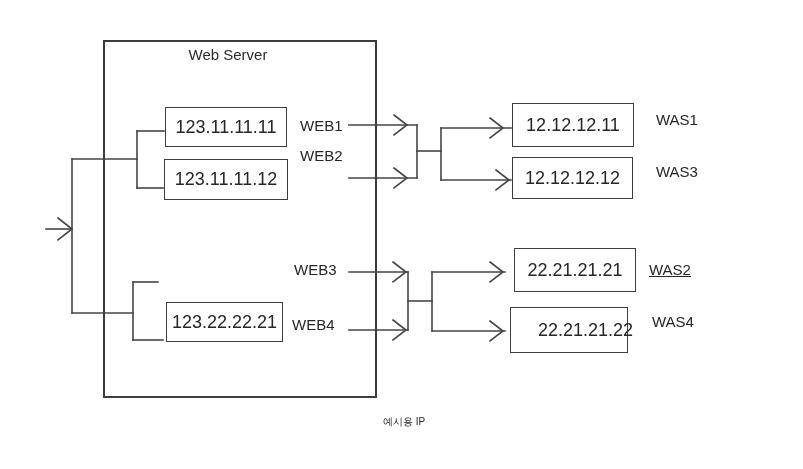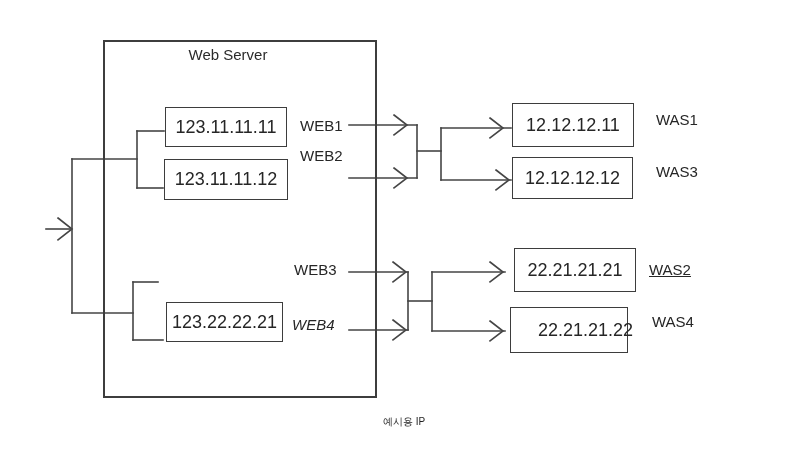--- a/index.html
+++ b/index.html
@@ -66,21 +66,21 @@
   .node-label {
     position: absolute;
     font-size: 15px;
     line-height: 16px;
     color: #262626;
     white-space: nowrap;
   }
   .lbl-web1 { left: 300px; top: 118px; text-align: center; }
   .lbl-web2 { left: 300px; top: 148px; }
   .lbl-web3 { left: 294px; top: 262px; }
-  .lbl-web4 { left: 292px; top: 317px; font-style: italic; }
+  .lbl-web4 { left: 292px; top: 317px; }
   .lbl-was1 { left: 656px; top: 112px; }
   .lbl-was3 { left: 656px; top: 164px; }
   .lbl-was2 { left: 649px; top: 262px; text-decoration: underline; }
   .lbl-was4 { left: 652px; top: 314px; }
   .caption {
     position: absolute;
     left: 383px;
     top: 415px;
     font-size: 10px;
     color: #1f1f1f;

